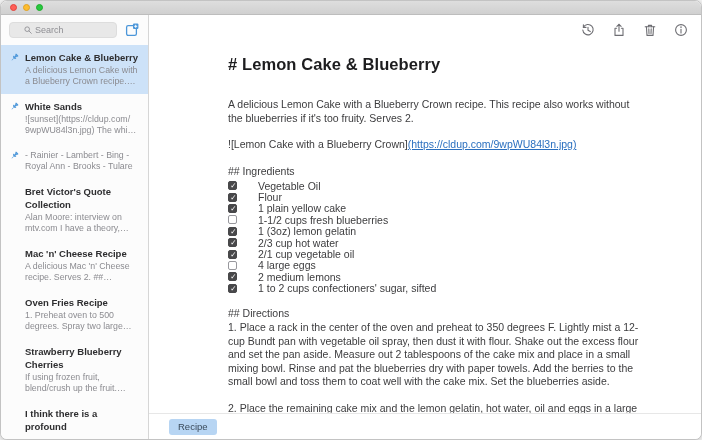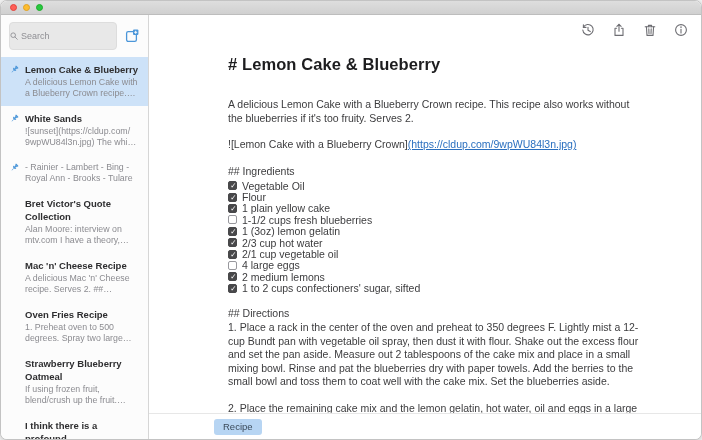--- a/index.html
+++ b/index.html
@@ -8,46 +8,46 @@
   
   .titlebar { height:14px; background:linear-gradient(#dedede,#d0d0d0); border-bottom:1px solid #bdbdbd; display:flex; align-items:center; padding-left:9px; flex:none; }
   .light { width:7px; height:7px; border-radius:50%; margin-right:6px; }
   .light.red { background:#ff5f57; border:.5px solid #e0443e; }
   .light.yellow { background:#febc2e; border:.5px solid #dea123; }
   .light.green { background:#28c840; border:.5px solid #1dad2b; }
   .app-body { flex:1; display:flex; min-height:0; }
   
   .sidebar { width:148px; flex:none; background:#fcfcfc; border-right:1px solid #d6d6d6; display:flex; flex-direction:column; overflow:hidden; }
   .search-row { display:flex; align-items:center; padding:7px 8px 7px 8px; flex:none; }
-  .search-box { flex:1; height:28px; background:#e8e8e8; border:1px solid #dddddd; border-radius:4px; display:flex; align-items:center; padding:0 0; gap:3px; }
+  .search-box { flex:1; height:16px; background:#e8e8e8; border:1px solid #dddddd; border-radius:4px; display:flex; align-items:center; padding:0 14px; gap:3px; }
   .search-box span { font-size:9px; color:#8f8f94; }
   .new-note-btn { width:16px; height:16px; margin-left:7px; background:none; border:none; display:flex; align-items:center; justify-content:center; cursor:pointer; }
   .note-list { flex:1; overflow:hidden; }
   .note-item { position:relative; padding:6px 10px 7px 24px; cursor:default; }
   .note-item.selected { background:#cde2f8; }
   .note-item .pin { position:absolute; left:9px; top:8px; }
   .note-title { font-size:9.5px; font-weight:700; color:#2e2e30; line-height:13px; }
   .note-excerpt { font-size:8.8px; color:#8b8b90; line-height:11px; margin-top:1px; display:-webkit-box; -webkit-line-clamp:2; -webkit-box-orient:vertical; overflow:hidden; overflow-wrap:anywhere; }
   
   .main { flex:1; display:flex; flex-direction:column; background:#fff; min-width:0; }
   .toolbar { height:30px; flex:none; display:flex; align-items:center; justify-content:flex-end; gap:17px; padding-right:13px; }
   .tool-btn { background:none; border:none; padding:0; width:14px; height:14px; display:flex; align-items:center; justify-content:center; cursor:pointer; }
   .tool-btn svg { stroke:#6e6e73; fill:none; stroke-width:1.1; stroke-linecap:round; stroke-linejoin:round; }
   .editor { flex:1; overflow:hidden; padding:10px 57px 0 79px; }
   .editor h1 { font-size:16.5px; font-weight:700; color:#1d1d1f; letter-spacing:.1px; margin-bottom:24px; }
   .editor p { font-size:10.5px; color:#3c3c3e; line-height:13.5px; margin-bottom:13px; }
   .editor .md-link { color:#2a6fbf; text-decoration:underline; }
-  .check-row { display:flex; align-items:center; gap:5px; height:11.4px; }
+  .check-row { display:flex; align-items:center; gap:21px; height:11.4px; }
   .checkbox { width:9px; height:9px; flex:none; border:1px solid #98989d; border-radius:2px; background:#fff; position:relative; }
   .checkbox.checked { background:#48484a; border-color:#48484a; }
   .checkbox.checked::after { content:"\2713"; position:absolute; left:0; top:-1px; width:9px; text-align:center; font-size:7.5px; line-height:9px; color:#fff; }
   .check-label { font-size:10.5px; color:#3c3c3e; }
   .ingredients-block { margin-bottom:13px; }
   .tagbar { flex:none; height:26px; border-top:1px solid #e7e7e7; display:flex; align-items:center; padding-left:20px; }
-  .tag-chip { background:#b7d5f3; color:#3a4a5a; font-size:9.5px; padding:2.5px 9px; border-radius:3px;margin-left:45px; }
+  .tag-chip { background:#b7d5f3; color:#3a4a5a; font-size:9.5px; padding:2.5px 9px; border-radius:3px; }
 </style>
 </head>
 <body>
 
 <div class="window">
   <div class="titlebar">
     <span class="light red"></span>
     <span class="light yellow"></span>
     <span class="light green"></span>
   </div>
@@ -112,21 +112,21 @@
           </div>
           <div class="note-item">
             <div class="note-title">Mac 'n' Cheese Recipe</div>
             <div class="note-excerpt">A delicious Mac 'n' Cheese recipe. Serves 2. ## Directions 1. Heat the oven</div>
           </div>
           <div class="note-item">
             <div class="note-title">Oven Fries Recipe</div>
             <div class="note-excerpt">1. Preheat oven to 500 degrees. Spray two large cookie sheets with nonstick</div>
           </div>
           <div class="note-item">
-            <div class="note-title">Strawberry Blueberry Oatmeal</div>
+            <div class="note-title">Strawberry Blueberry Cherries</div>
             <div class="note-excerpt">If using frozen fruit, blend/crush up the fruit. Taking the fruit out, put the oats in</div>
           </div>
           <div class="note-item">
             <div class="note-title">I think there is a profound</div>
           </div>
         </div>
     </aside>
 
     <main class="main">
       <div class="toolbar">

